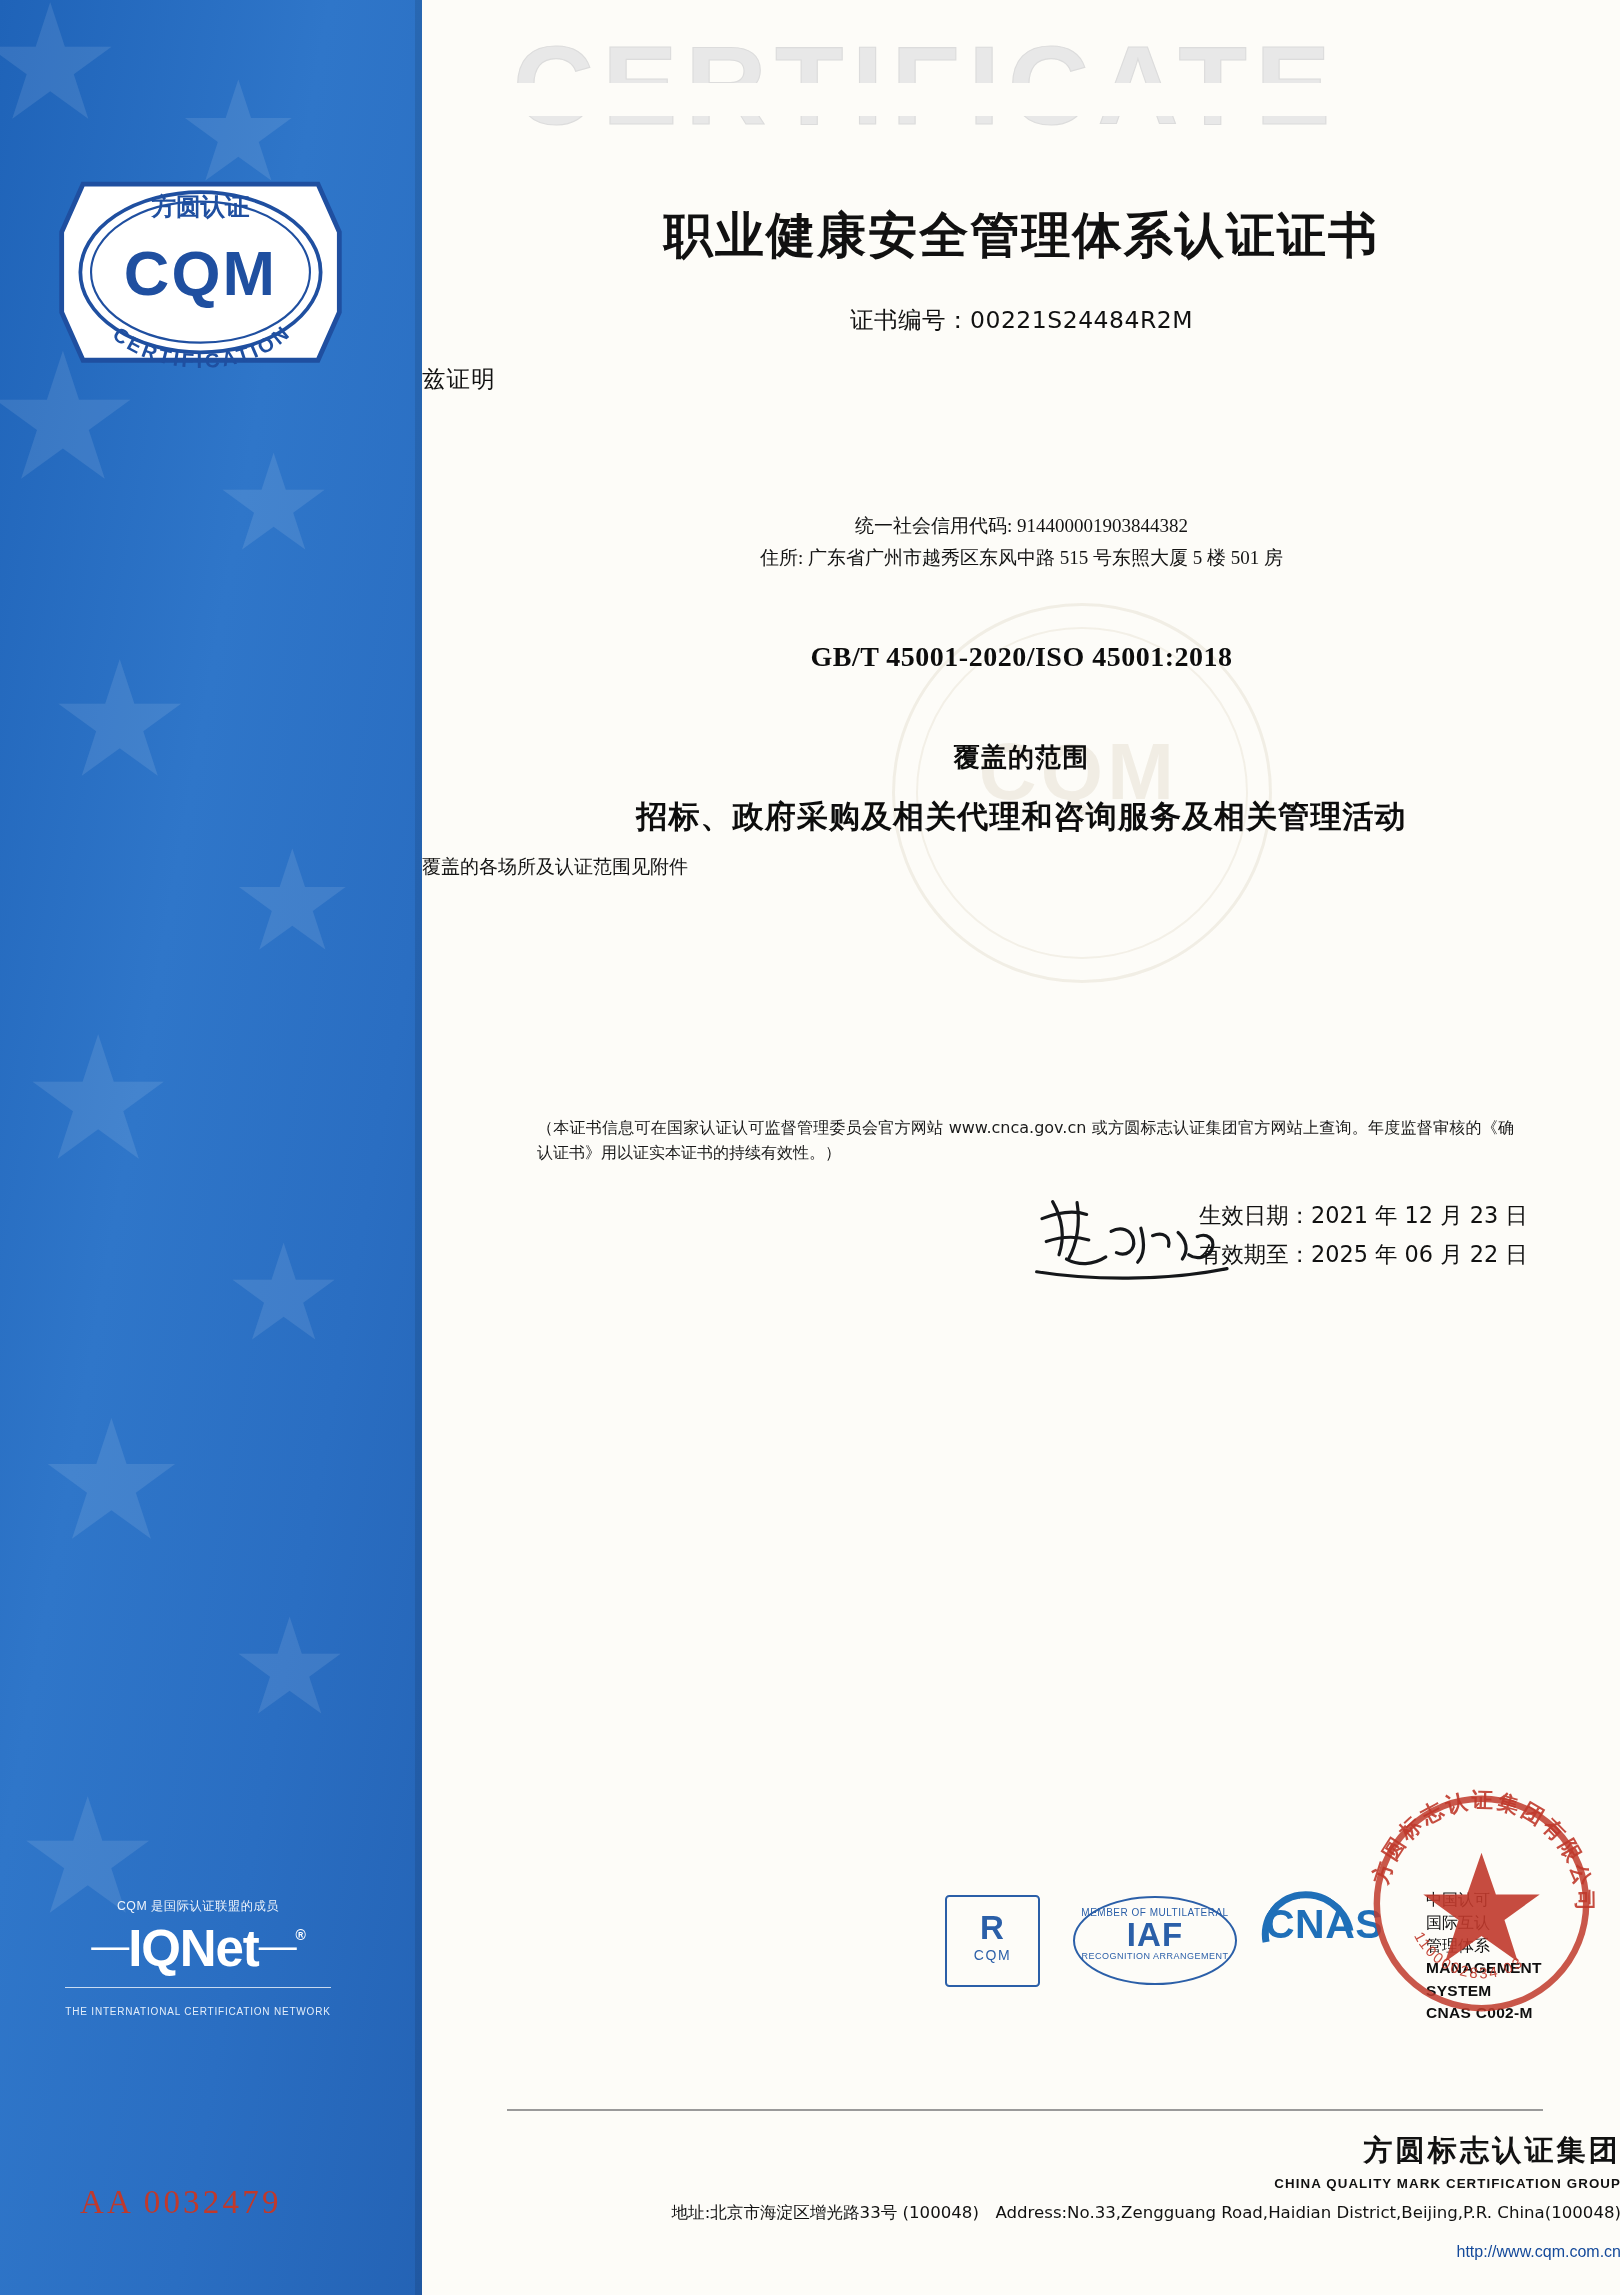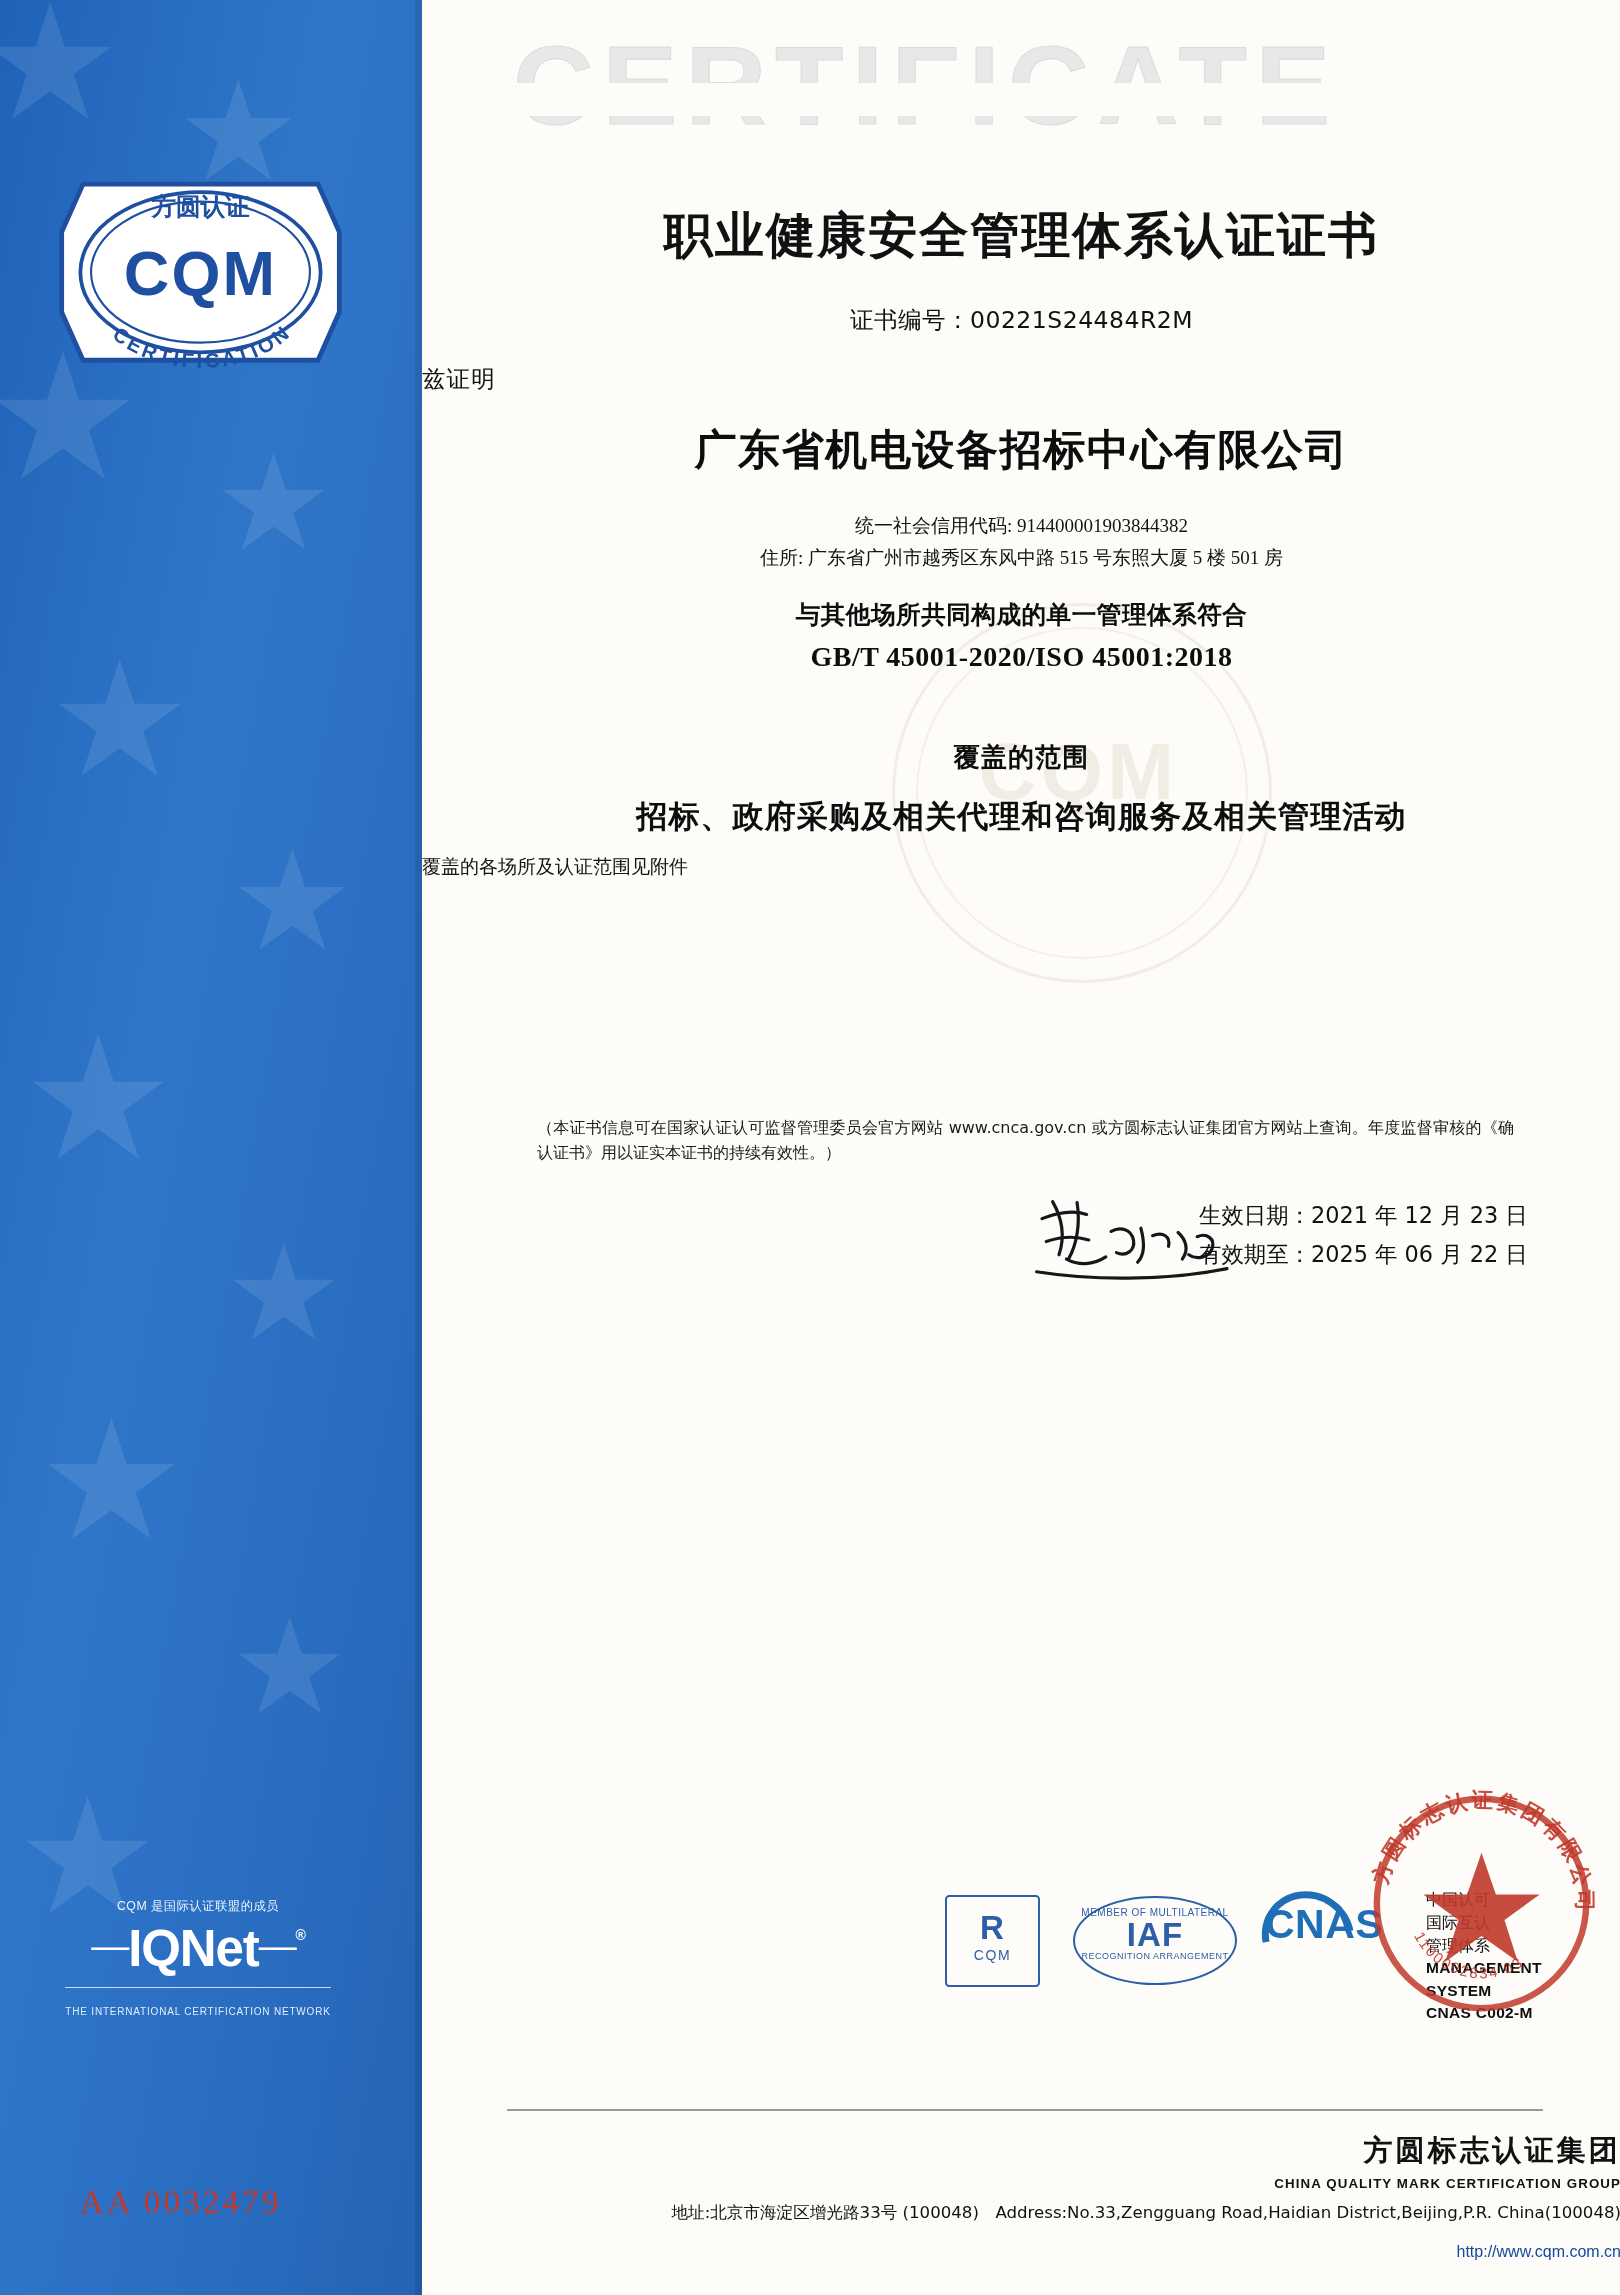--- a/index.html
+++ b/index.html
@@ -521,26 +521,24 @@
     <div class="wm-seal-text">CQM</div>
 
     <div class="main-title">职业健康安全管理体系认证证书</div>
 
     <div class="cert-no">
       <span>证书编号：</span><span>00221S24484R2M</span>
     </div>
 
     <div class="hereby">兹证明</div>
 
-    <div class="company">广东省机电设备招标中心有限公司</div>
 
     <div class="reg-code">统一社会信用代码: 914400001903844382</div>
     <div class="address">住所: 广东省广州市越秀区东风中路 515 号东照大厦 5 楼 501 房</div>
 
-    <div class="standard-line1">与其他场所共同构成的单一管理体系符合</div>
     <div class="standard-line2">GB/T 45001-2020/ISO 45001:2018</div>
 
     <div class="scope-title">覆盖的范围</div>
     <div class="scope-body">招标、政府采购及相关代理和咨询服务及相关管理活动</div>
     <div class="scope-note">覆盖的各场所及认证范围见附件</div>
 
     <div class="disclaimer">（本证书信息可在国家认证认可监督管理委员会官方网站 www.cnca.gov.cn 或方圆标志认证集团官方网站上查询。年度监督审核的《确认证书》用以证实本证书的持续有效性。）</div>
 
     <div class="signature">
       <svg width="224" height="101" viewBox="0 0 420 190">

